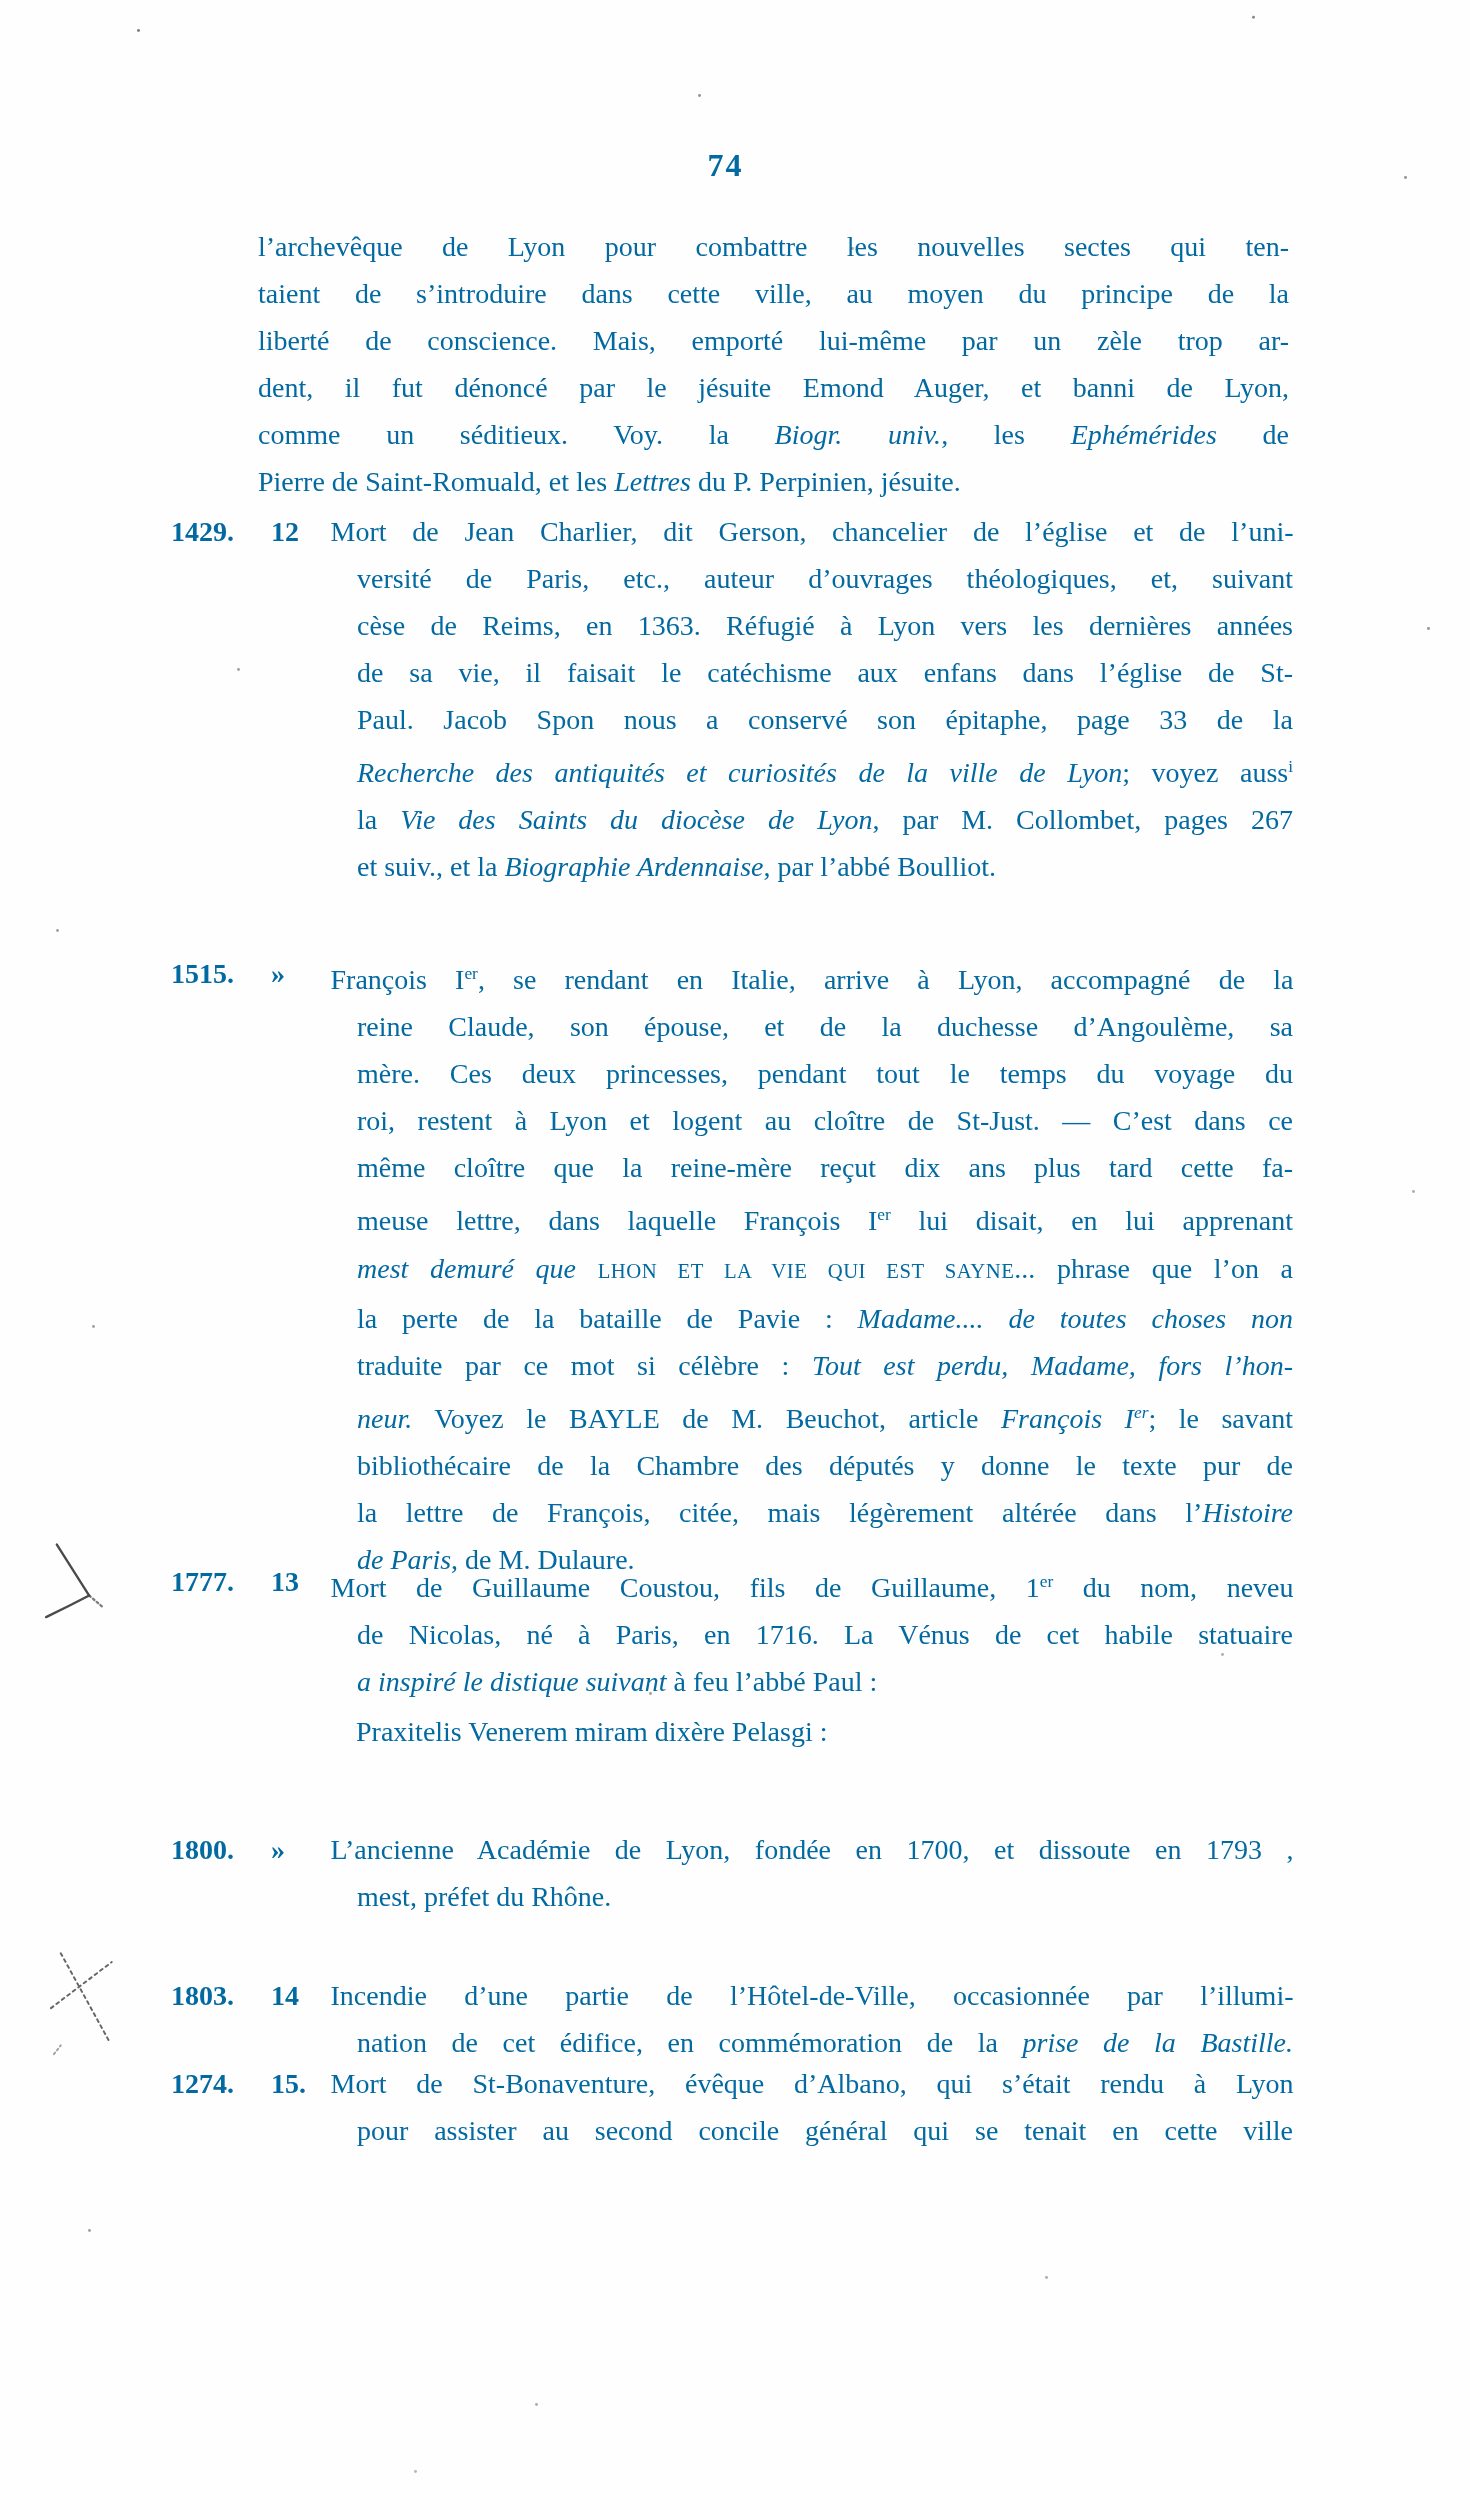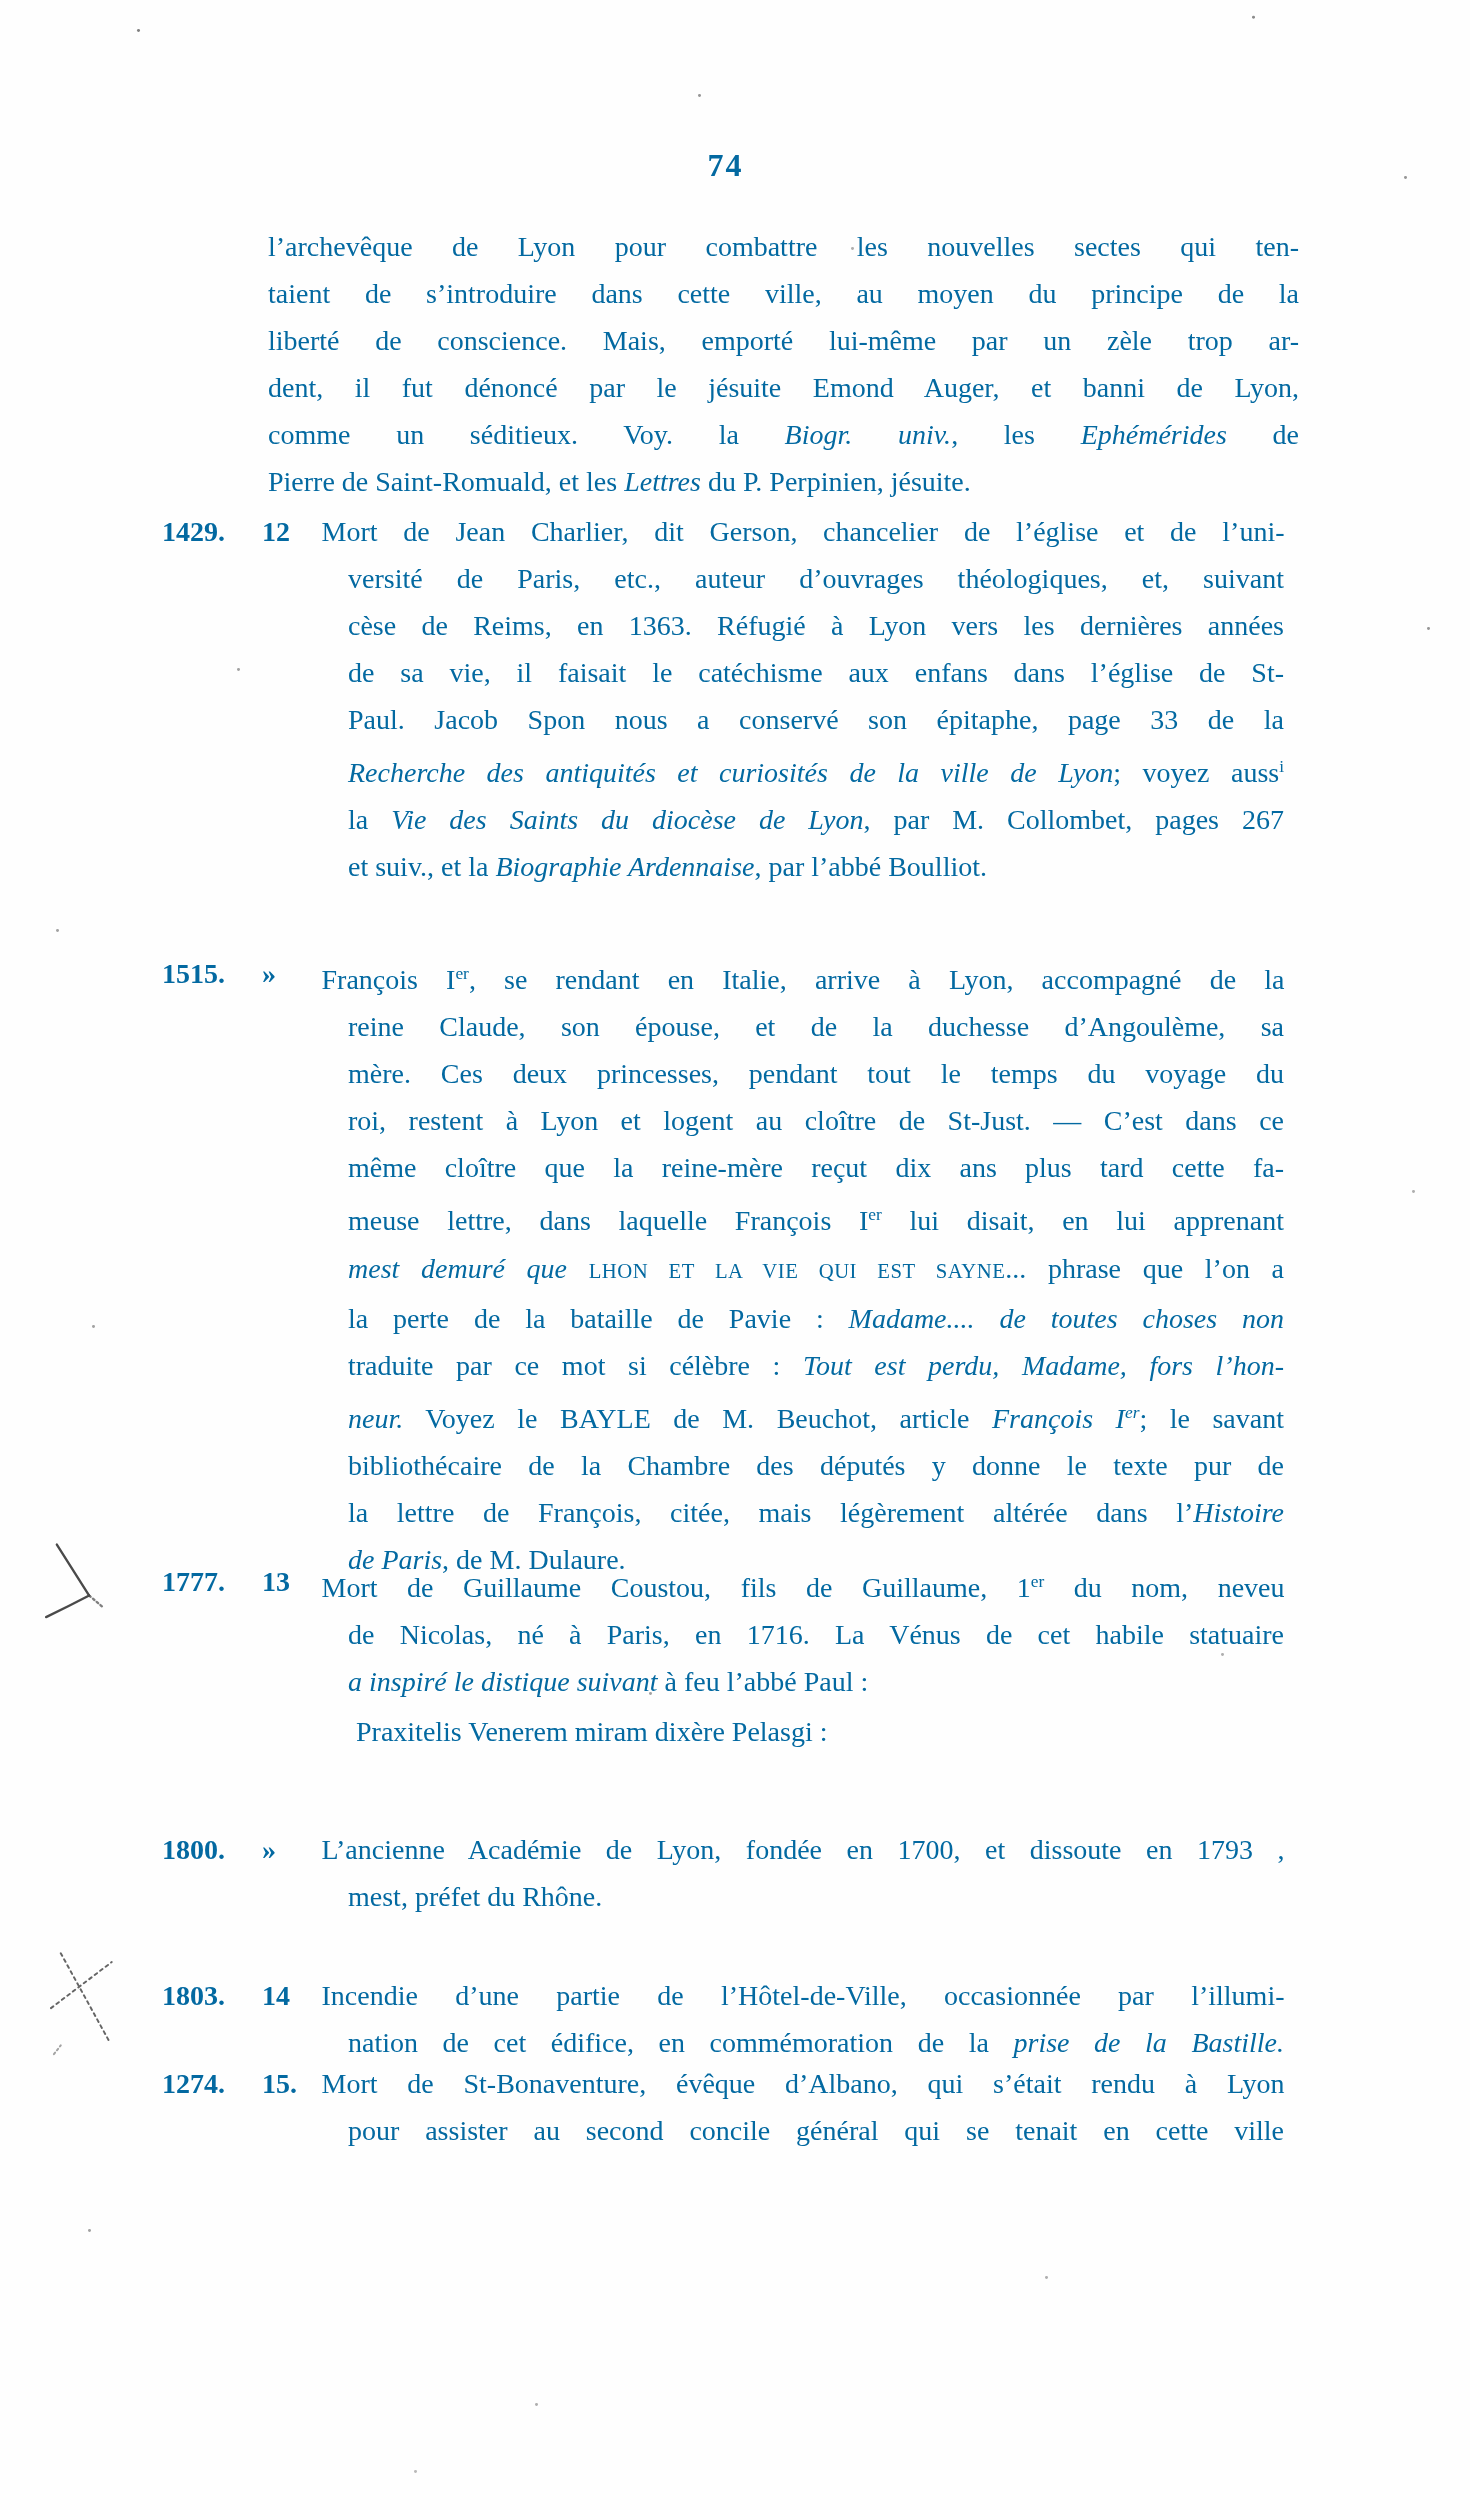--- a/index.html
+++ b/index.html
@@ -14,22 +14,22 @@
   }
   .page-number{
     position:absolute;
     top:147px; left:0; width:1451px;
     text-align:center;
     font-size:32px;
     font-weight:700;
     letter-spacing:2px;
   }
   .block{position:absolute;}
-  .para{left:268px;width:1031px;}
-  .entry{left:348px;width:936px;}
+  .para{left:258px;width:1031px;}
+  .entry{left:357px;width:936px;}
   .verse{left:356px;}
   .line{
     font-size:28px;
     line-height:47px;
     text-align:justify;
     text-align-last:justify;
   }
   .para .line,.entry .line{width:100%;}
   .entry .line.first{margin-left:-26.5px;width:963px;}
   .nj{text-align:left;text-align-last:left;}

